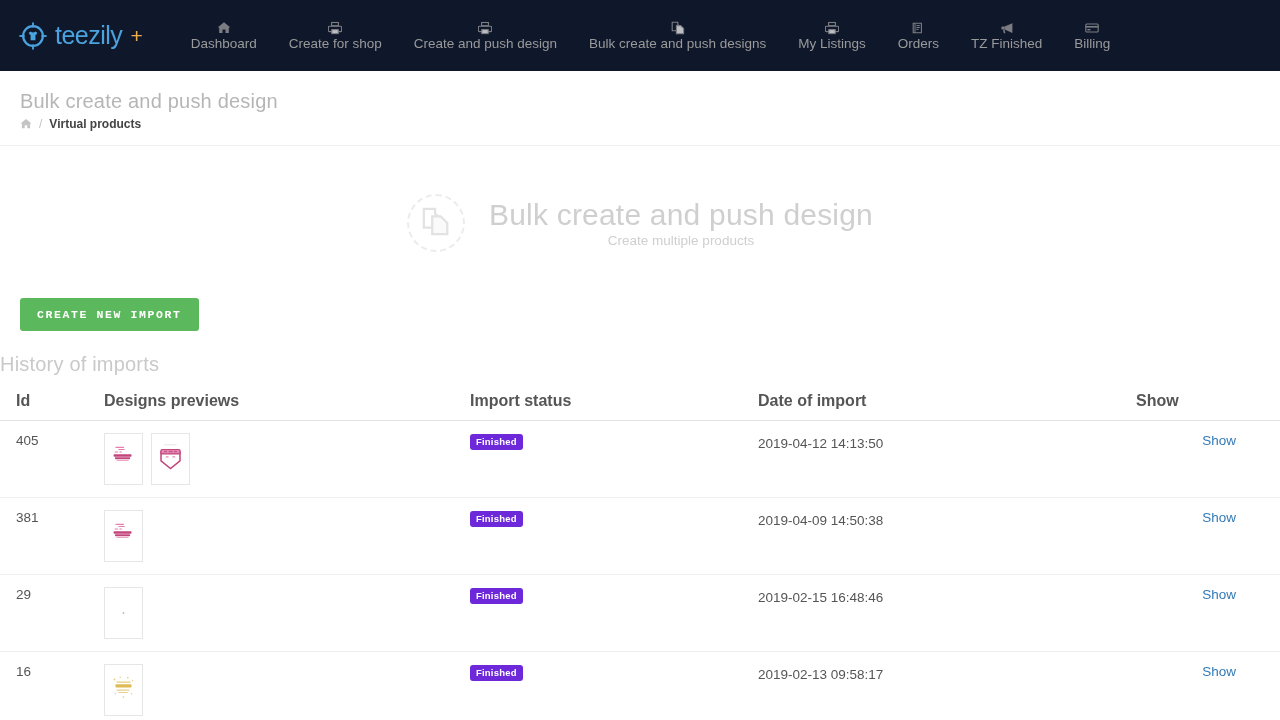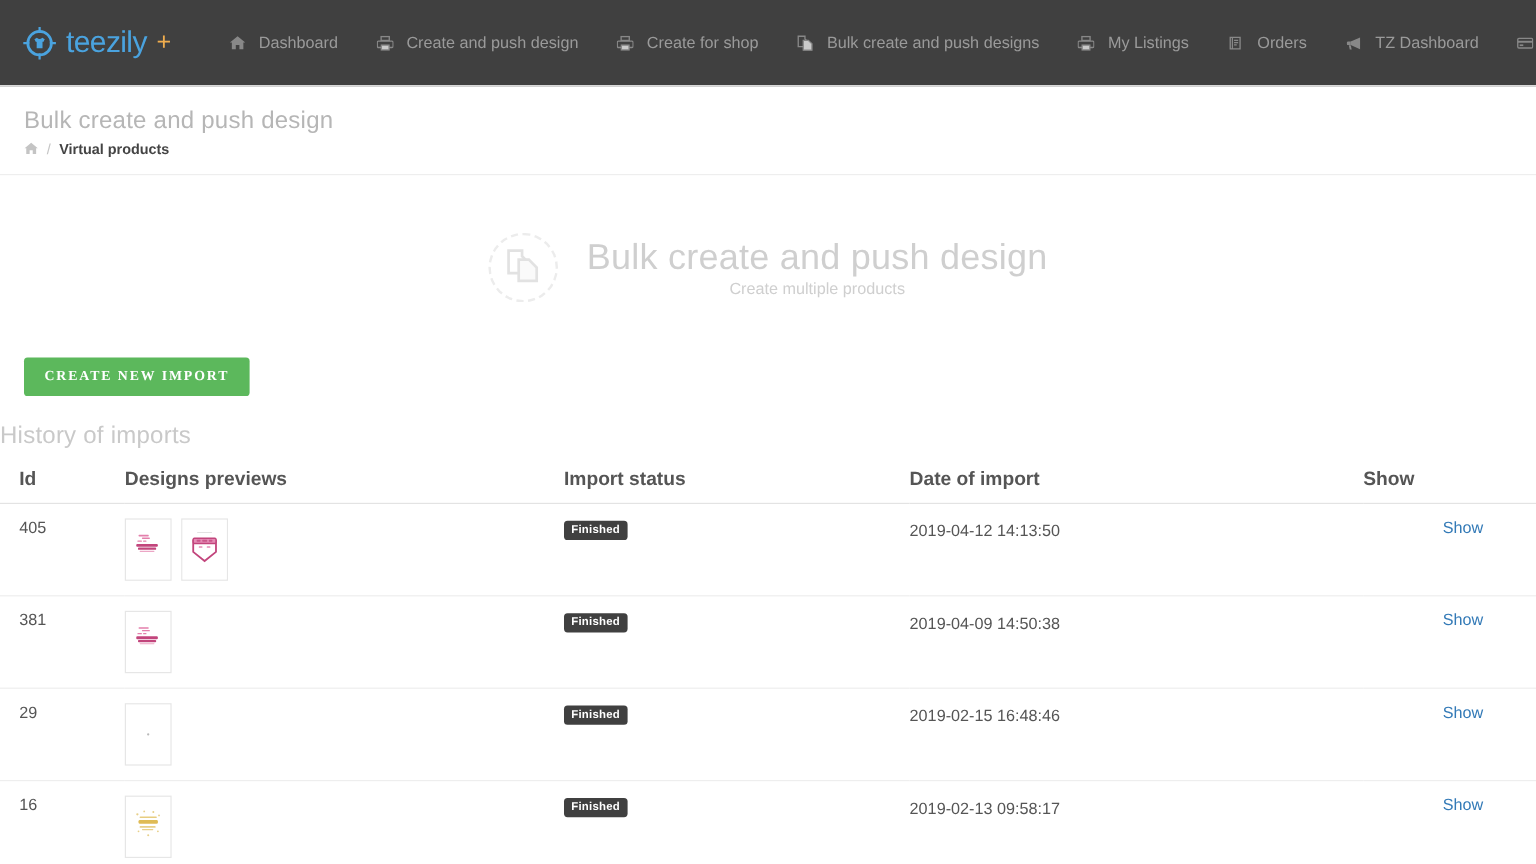--- a/index.html
+++ b/index.html
@@ -13,40 +13,41 @@
     -webkit-font-smoothing: antialiased;
   }
   .page { position: relative; width: 1280px; height: 720px; overflow: hidden; }
 
   
   .navbar {
     height: 72px;
     display: flex;
     align-items: center;
     padding: 0 18px;
-    background: #404040;
+    background: #0f172a;
     border-bottom: 1px solid #ffffff;
   }
   .brand { display: flex; align-items: center; gap: 7px; margin-right: 32px; }
   .brand-mark { width: 30px; height: 30px; flex: none; }
   .brand-text {
     font-size: 25px; color: #4aa3df; letter-spacing: -0.5px;
     font-weight: 400; line-height: 1;
   }
   .brand-plus { color: #f0ad4e; font-size: 21px; margin-left: 1px; line-height: 1; }
 
   .nav-items { display: flex; align-items: center; gap: 0; }
   .nav-item {
-    display: flex; align-items: center; gap: 11px;
+    display: flex; align-items: center; gap: 1px;
     padding: 6px 16px;
     font-size: 13.5px;
     color: #9a9a9a;
     white-space: nowrap;
     cursor: pointer;
     text-decoration: none;
+    flex-direction: column;
   }
   .nav-item .nico { width: 14px; height: 14px; display: block; flex: none; opacity: .72; }
 
   
   .page-head {
     padding: 18px 20px 14px 20px;
     border-bottom: 1px solid #eeeeee;
   }
   .page-title {
     font-size: 20px; font-weight: 400; color: #b6b6b6;
@@ -85,21 +86,21 @@
     display: inline-block;
     background: #5cb85c;
     color: #ffffff;
     border: none;
     border-radius: 3px;
     padding: 10px 17px;
     font-size: 11.5px;
     font-weight: bold;
     letter-spacing: 1.6px;
     cursor: pointer;
-    font-family: Liberation Serif, serif;
+    font-family: Liberation Mono, monospace;
   }
 
   
   .history-title {
     text-align: left;
     font-size: 20px;
     color: #c9c9c9;
     font-weight: 400;
     margin: 22px 0 10px 0;
     letter-spacing: .2px;
@@ -136,21 +137,21 @@
     border: 1px solid #e6e6e6;
     background: #fff;
     display: flex; align-items: center; justify-content: center;
     overflow: hidden;
     flex: none;
   }
   .thumb svg { display: block; }
 
   .badge-finished {
     display: inline-block;
-    background: #404040;
+    background: #6d28d9;
     color: #fff;
     font-size: 9.5px;
     font-weight: bold;
     padding: 3px 6px 3px 6px;
     border-radius: 3px;
     letter-spacing: .2px;
     line-height: 1;
   }
   .link-show {
     color: #337ab7;
@@ -194,32 +195,32 @@
       </a>
 
       <a class="nav-item">
         <span class="nico">
           <svg viewBox="0 0 14 14" width="14" height="14">
             <rect x="3.6" y="1.5" width="6.8" height="3.2" fill="none" stroke="#a5a5a5" stroke-width="1.1"></rect>
             <path d="M1.4 5.2h11.2a1 1 0 0 1 1 1v3.4a1 1 0 0 1-1 1H1.4a1 1 0 0 1-1-1V6.2a1 1 0 0 1 1-1z" fill="none" stroke="#a5a5a5" stroke-width="1.1"></path>
             <rect x="3.8" y="8.6" width="6.4" height="4" fill="#fff" stroke="#a5a5a5" stroke-width="1.1"></rect>
           </svg>
         </span>
-        <span>Create and push design</span>
+        <span>Create for shop</span>
       </a>
 
       <a class="nav-item">
         <span class="nico">
           <svg viewBox="0 0 14 14" width="14" height="14">
             <rect x="3.6" y="1.5" width="6.8" height="3.2" fill="none" stroke="#a5a5a5" stroke-width="1.1"></rect>
             <path d="M1.4 5.2h11.2a1 1 0 0 1 1 1v3.4a1 1 0 0 1-1 1H1.4a1 1 0 0 1-1-1V6.2a1 1 0 0 1 1-1z" fill="none" stroke="#a5a5a5" stroke-width="1.1"></path>
             <rect x="3.8" y="8.6" width="6.4" height="4" fill="#fff" stroke="#a5a5a5" stroke-width="1.1"></rect>
           </svg>
         </span>
-        <span>Create for shop</span>
+        <span>Create and push design</span>
       </a>
 
       <a class="nav-item">
         <span class="nico">
           <svg viewBox="0 0 14 14" width="14" height="14">
             <path d="M1.2 1.2h5.6v2.2l2 2v4.4H1.2z" fill="none" stroke="#a5a5a5" stroke-width="1.1"></path>
             <path d="M5.4 4.6h4.2l3 2.8v5.4H5.4z" fill="#fff" stroke="#a5a5a5" stroke-width="1.1"></path>
           </svg>
         </span>
         <span>Bulk create and push designs</span>
@@ -248,21 +249,21 @@
       </a>
 
       <a class="nav-item">
         <span class="nico">
           <svg viewBox="0 0 14 14" width="14" height="14">
             <path d="M12.4 2.2 4.6 5.6v3L12.4 12z" fill="#a5a5a5"></path>
             <path d="M4.6 5.6H2.4a1 1 0 0 0-1 1v1a1 1 0 0 0 1 1h2.2z" fill="#a5a5a5"></path>
             <path d="M3 8.8l.8 3.4h1.6L4.6 8.8z" fill="#a5a5a5"></path>
           </svg>
         </span>
-        <span>TZ Dashboard</span>
+        <span>TZ Finished</span>
       </a>
 
       <a class="nav-item">
         <span class="nico">
           <svg viewBox="0 0 14 14" width="14" height="14">
             <rect x="0.8" y="3" width="12.4" height="8" rx="1" fill="none" stroke="#a5a5a5" stroke-width="1.1"></rect>
             <rect x="0.8" y="5" width="12.4" height="1.6" fill="#a5a5a5"></rect>
             <rect x="2.4" y="8" width="3" height="1.4" fill="#a5a5a5"></rect>
           </svg>
         </span>

